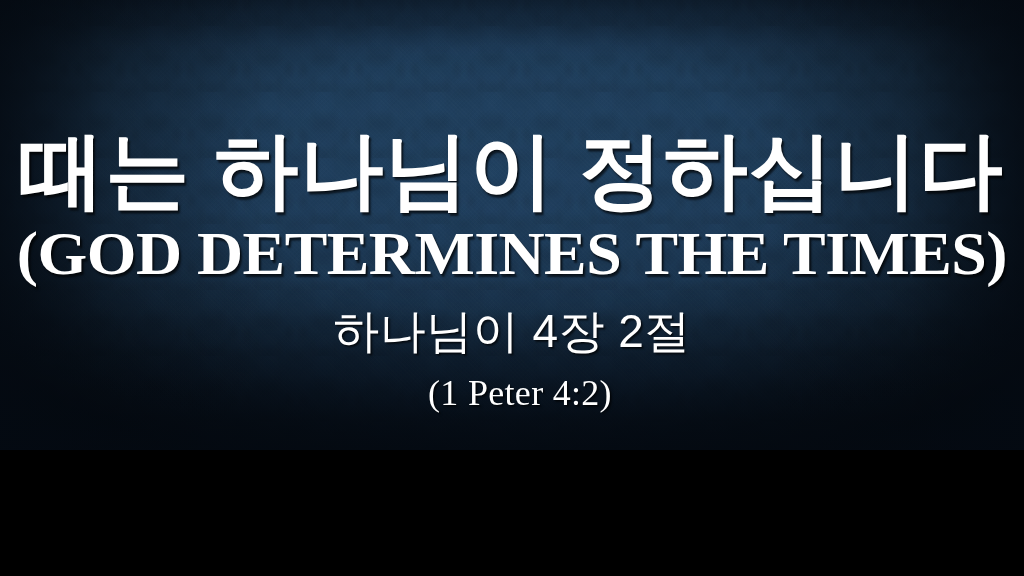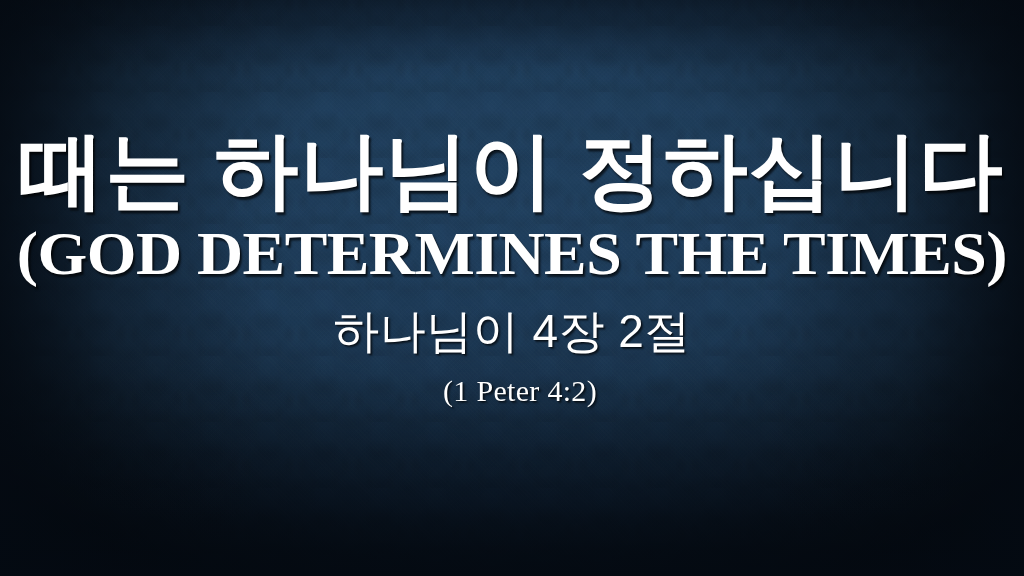--- a/index.html
+++ b/index.html
@@ -4,21 +4,21 @@
 <style>
   html, body {
     margin: 0;
     padding: 0;
     background: #000;
   }
 
   #slide {
     position: relative;
     width: 1024px;
-    height: 576px;
+    height: 450px;
     overflow: hidden;
     background-color: #4c1d95;
     font-family: "Liberation Sans", "DejaVu Sans", sans-serif;
   }
 
   
 
   
   .bg-base {
     position: absolute;
@@ -150,21 +150,21 @@
     line-height: 1.1;
     letter-spacing: 0.5px;
     text-shadow:
       2px 2px 2px rgba(0,0,0,0.55),
       1px 1px 0 rgba(0,0,0,0.30);
   }
 
   .ref-en {
     top: 374px;
     font-family: "Liberation Serif", "DejaVu Serif", serif;
-    font-size: 30px;
+    font-size: 36px;
     font-weight: 400;
     line-height: 1.1;
     letter-spacing: 0.3px;
     text-shadow:
       2px 2px 2px rgba(0,0,0,0.55),
       1px 1px 0 rgba(0,0,0,0.30);
     margin-left: 16px;
   }
 </style>
 </head>

